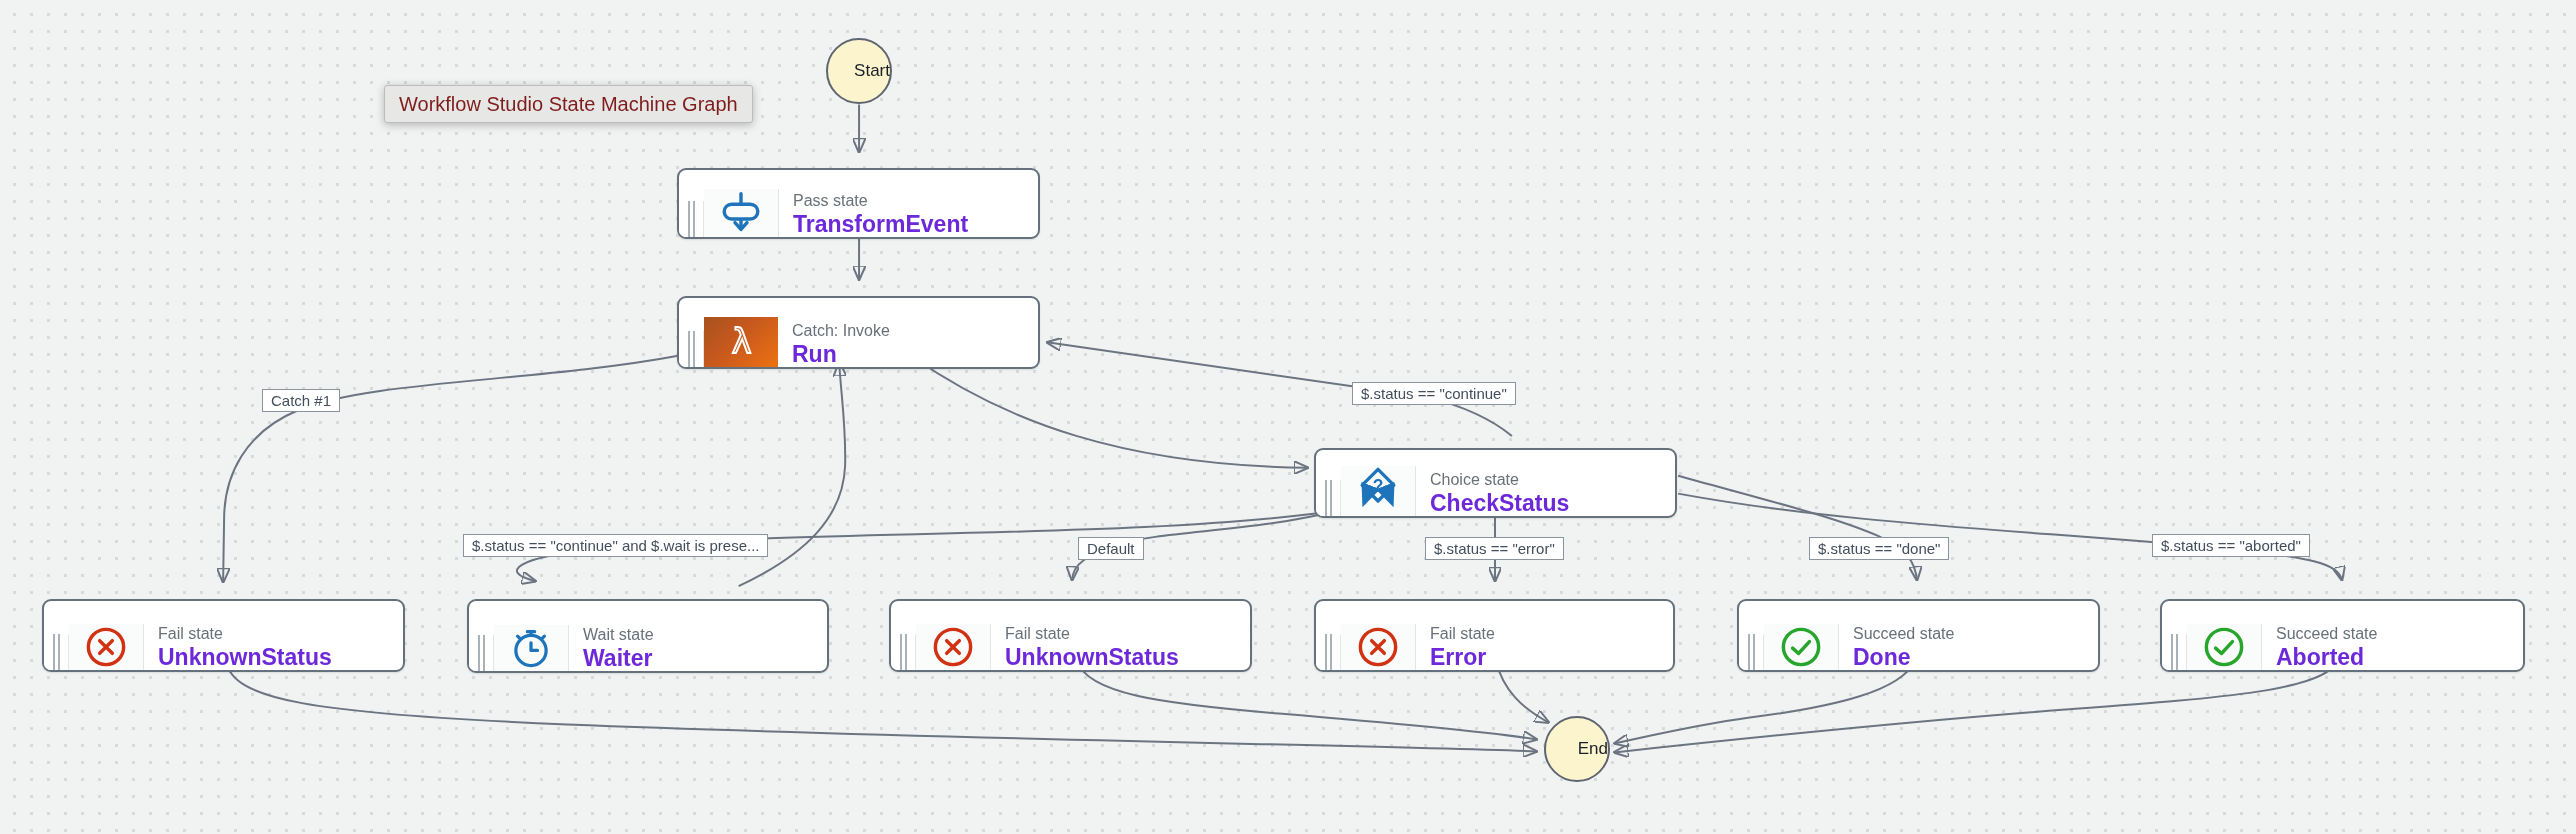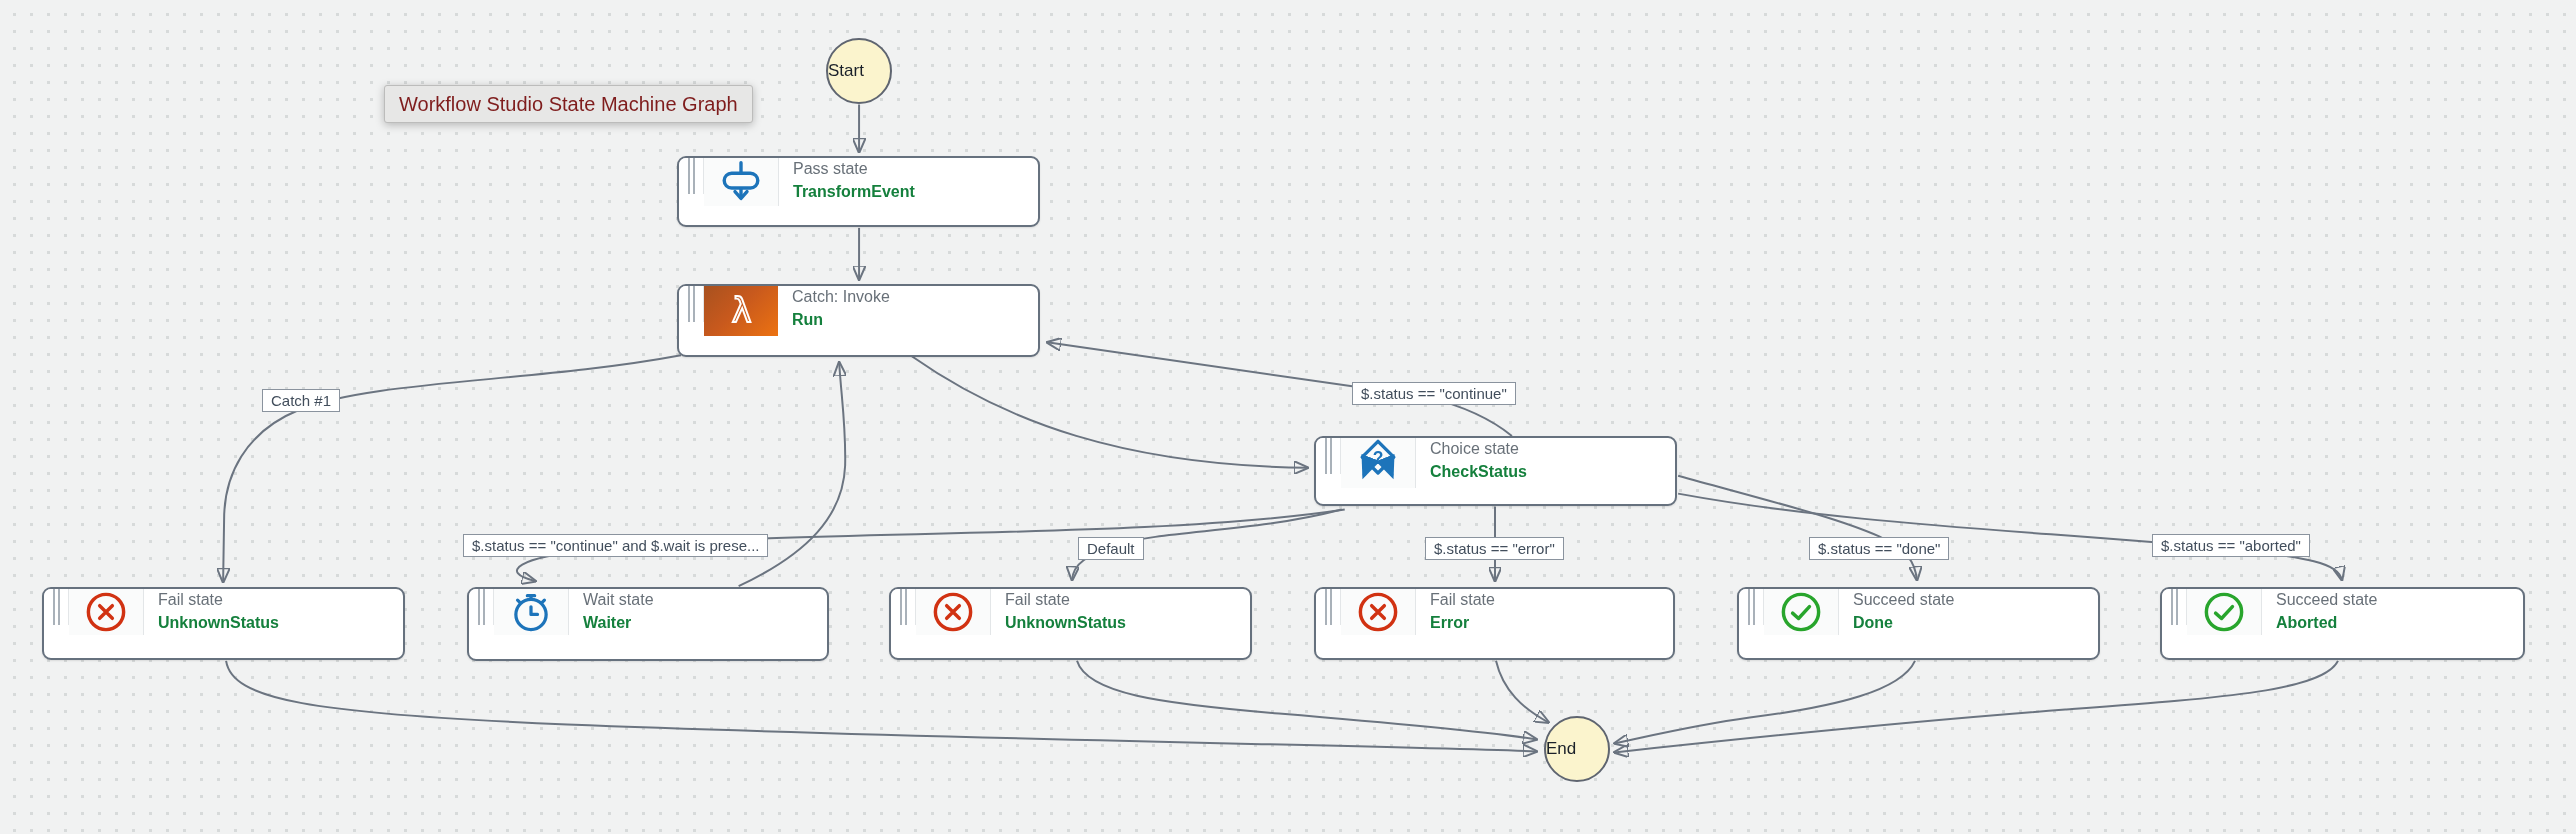--- a/index.html
+++ b/index.html
@@ -6,38 +6,39 @@
   body{
     width:2576px;height:834px;position:relative;overflow:hidden;
     font-family:"Liberation Sans","DejaVu Sans",sans-serif;
     background-color:#f1f2f2;
     background-image:radial-gradient(circle,#d7dada 1.5px,rgba(0,0,0,0) 1.8px);
     background-size:17px 17px;background-position:6px 6px;
   }
   svg.edges{position:absolute;left:0;top:0;z-index:1;}
   svg.edges path{fill:none;stroke:#6b7480;stroke-width:2;}
   .node{
-    position:absolute;z-index:2;display:flex;align-items:flex-start;
+    position:absolute;z-index:2;display:flex;align-items:flex-end;
     background:#ffffff;border:2px solid #66717e;border-radius:9px;
     overflow:hidden;box-shadow:0 1px 2px rgba(0,0,0,0.10);
     box-sizing:border-box;
+    margin-top:12px;
   }
   .handle{width:24px;flex:0 0 24px;border-right:1px solid #e3e6e8;display:flex;align-items:center;justify-content:center;gap:3px;background:#ffffff;}
   .handle i{display:block;width:2px;height:36px;background:#a9b1b9;}
   .iconcell{width:74px;flex:0 0 74px;border-right:1px solid #e3e6e8;display:flex;align-items:center;justify-content:center;background:#fafbfb;}
   .iconcell.lambda{background:linear-gradient(135deg,#a8511f 0%,#c8591d 45%,#ec7211 100%);border-right:none;}
   .iconcell svg{display:block;}
   .icon-stroke{fill:none;stroke-linecap:round;stroke-linejoin:round;}
   .textcell{flex:1 1 auto;display:flex;flex-direction:column;justify-content:center;padding-left:14px;min-width:0;}
   .ntype{font-size:16px;line-height:21px;color:#687078;}
-  .nname{font-size:16px;line-height:26px;font-weight:700;color:#15803d;}
+  .nname{font-size:23px;line-height:26px;font-weight:700;color:#6d28d9;}
   .terminal{
     position:absolute;z-index:2;width:66px;height:66px;border-radius:50%;
     background:#fbf4cd;border:2px solid #5f6570;box-sizing:border-box;
-    display:flex;align-items:center;justify-content:flex-start;
+    display:flex;align-items:center;justify-content:flex-end;
     font-size:17px;color:#1a2029;
   }
   .elabel{
     position:absolute;z-index:3;white-space:nowrap;
     background:#ffffff;border:1.5px solid #8a939e;
     font-size:15px;line-height:19px;color:#424e5c;
     padding:1px 8px;
   }
   .tooltip{
     position:absolute;z-index:4;height:38px;line-height:36px;

